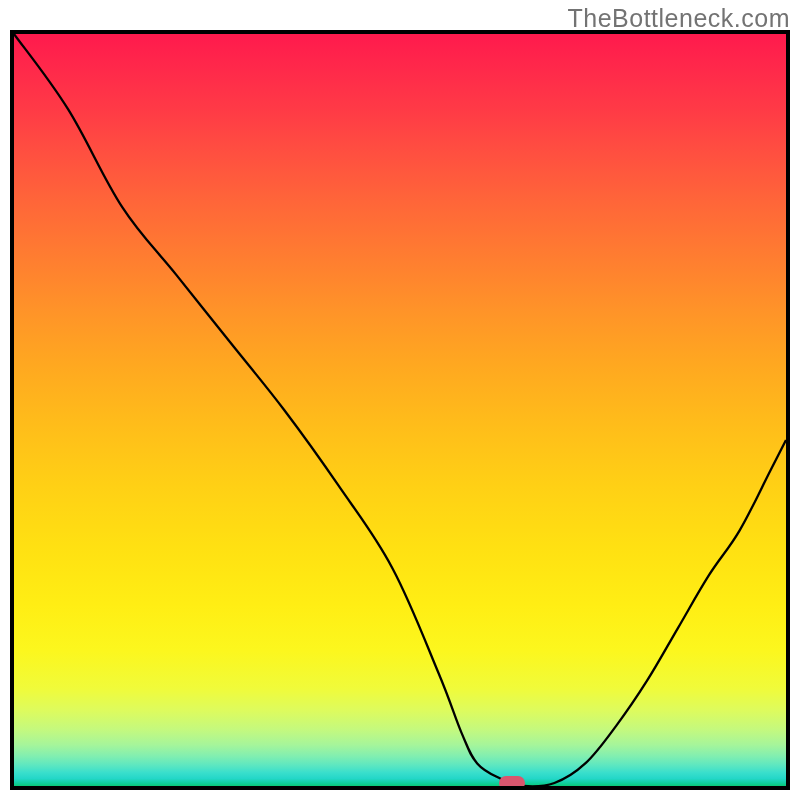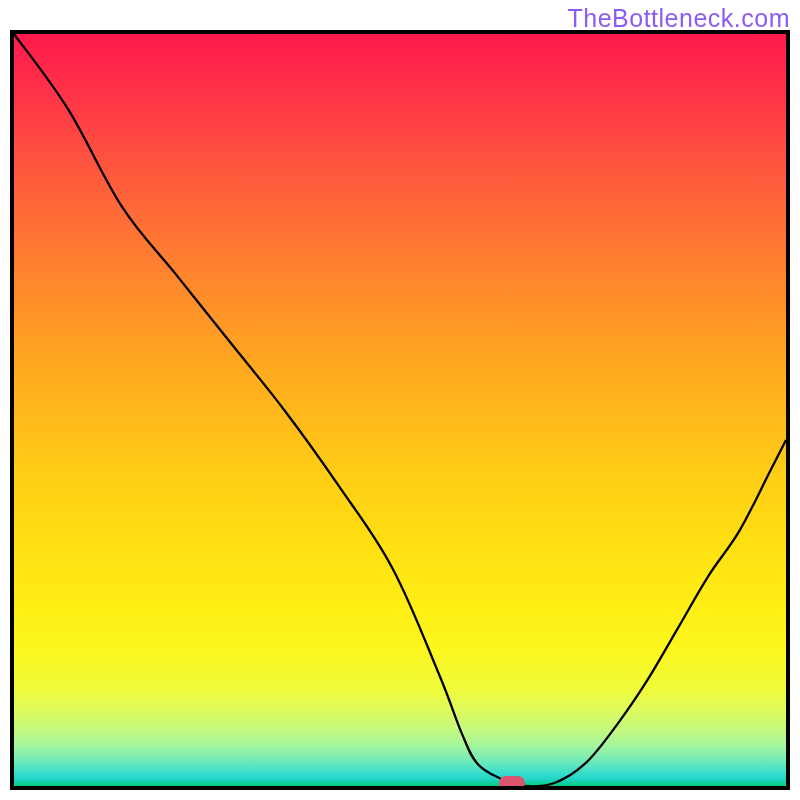--- a/index.html
+++ b/index.html
@@ -13,21 +13,21 @@
   }
   .chart-container {
     position: relative;
     width: 800px;
     height: 800px;
   }
   .watermark {
     position: absolute;
     top: 4px;
     right: 10px;
-    color: #8b5cf6;
+    color: #737373;
     font-size: 25px;
     font-weight: 500;
     letter-spacing: 0.5px;
     z-index: 10;
   }
   .plot-area {
     position: absolute;
     left: 10px;
     top: 30px;
     width: 780px;

